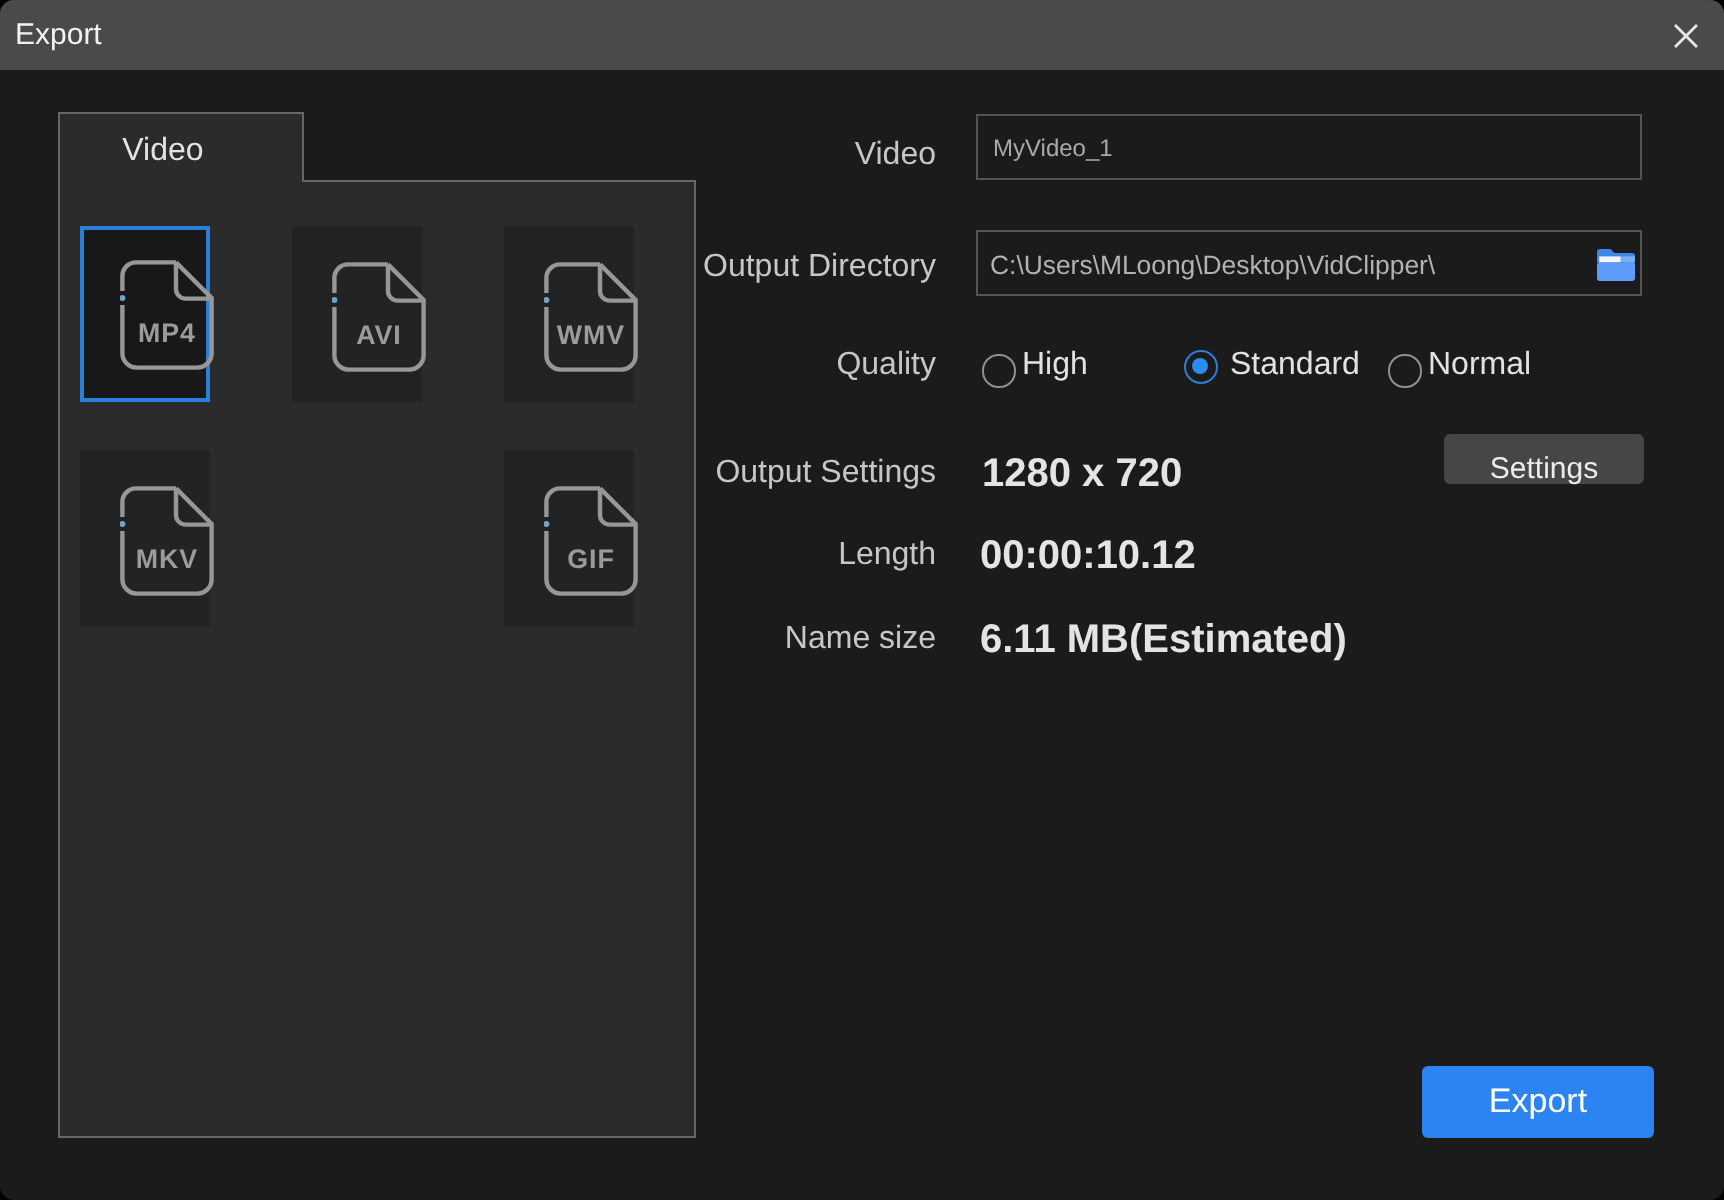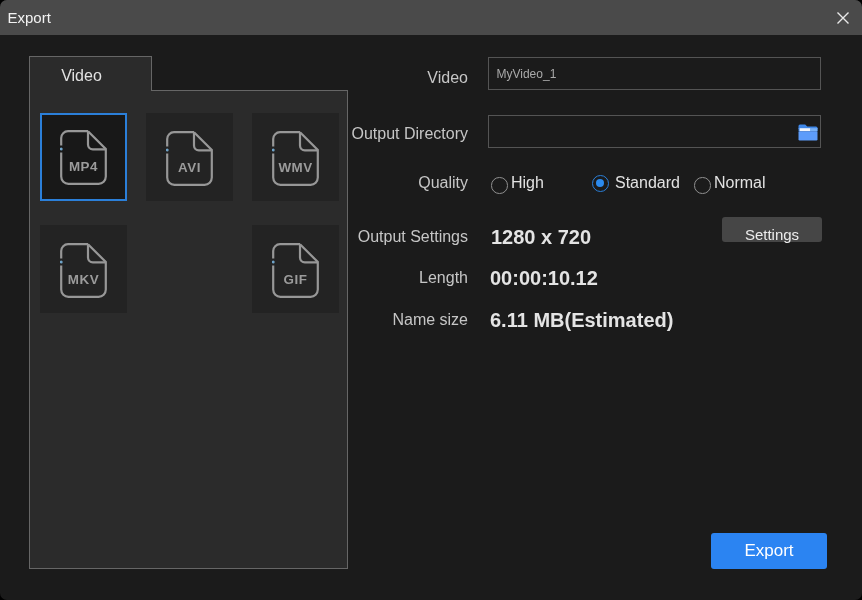--- a/index.html
+++ b/index.html
@@ -11,21 +11,21 @@
               background:#4a4a4a; }
   .title { position:absolute; left:7.5px; top:10px; font-size:15px; color:#f2f2f2;
            line-height:15px; }
   .closex { position:absolute; right:12.5px; top:11px; }
   .tab { position:absolute; left:29px; top:56px; width:123px; height:35px;
          background:#2b2b2b; border:1px solid #666; border-bottom:none; z-index:2; }
   .tabtext { position:absolute; left:0; top:11px; width:103px; text-align:center;
              font-size:16px; color:#e2e2e2; line-height:16px; }
   .panel { position:absolute; left:29px; top:90px; width:319px; height:479px;
            background:#2b2b2b; border:1px solid #666; z-index:1; }
-  .cell { position:absolute; width:87px; height:88px; background:#232323; z-index:3;text-decoration:underline; }
+  .cell { position:absolute; width:65px; height:88px; background:#232323; z-index:3;text-decoration:underline; }
   .cell.sel { background:#181818; border:2px solid #2b7fd9; }
   .cell svg { position:absolute; left:20px; top:18px; }
   .cell.sel svg { left:18px; top:15px; }
   .lab { position:absolute; right:394px; font-size:16px; color:#c6c6c6;
          line-height:16px; white-space:nowrap; z-index:4; text-align:right; }
   .val { position:absolute; font-size:20px; color:#e4e4e4; line-height:16px;
          white-space:nowrap; z-index:4;font-weight:bold; }
   .inp { position:absolute; left:488px; width:333px; height:33px;
          border:1px solid #545454; z-index:3; }
   .inptext { position:absolute; font-size:12px; color:#a9a9a9; line-height:12px;
@@ -99,20 +99,21 @@
       <text x="23.5" y="41" font-size="13.4" font-weight="bold" text-anchor="middle" fill="#9b9b9b" letter-spacing="0.5" font-family="Liberation Sans, sans-serif">GIF</text>
     </svg>
   </div>
 
   <div class="lab" style="top:70px;">Video</div>
   <div class="inp" style="top:57px;"></div>
   <div class="inptext" style="left:496.5px; top:67.5px;">MyVideo_1</div>
 
   <div class="lab" style="top:126px;">Output Directory</div>
   <div class="inp" style="top:115px;"></div>
+  <div class="inptext od" style="left:495px; top:126px;">C:\Users\MLoong\Desktop\VidClipper\</div>
   <svg style="position:absolute; left:798px; top:123px; z-index:5;" width="20" height="18" viewBox="0 0 20 18">
     <path d="M0.5,5 V3 A1.5,1.5 0 0 1 2,1.5 H7.2 L9.2,3.5 H18 A1.5,1.5 0 0 1 19.5,5 V6 H0.5 Z" fill="#3f87e8"></path>
     <rect x="0.5" y="5" width="19" height="3.4" fill="#3f87e8"></rect>
     <rect x="1.6" y="5.2" width="10.8" height="3" fill="#f2f6fb"></rect>
     <rect x="12.4" y="5.2" width="7" height="3" fill="#7ab1f5"></rect>
     <rect x="0.5" y="8.2" width="19" height="9.3" rx="1.2" fill="#5d9cfa"></rect>
   </svg>
 
   <div class="lab" style="top:175px;">Quality</div>
   <div class="radio off" style="left:491px; top:177px;"></div>

